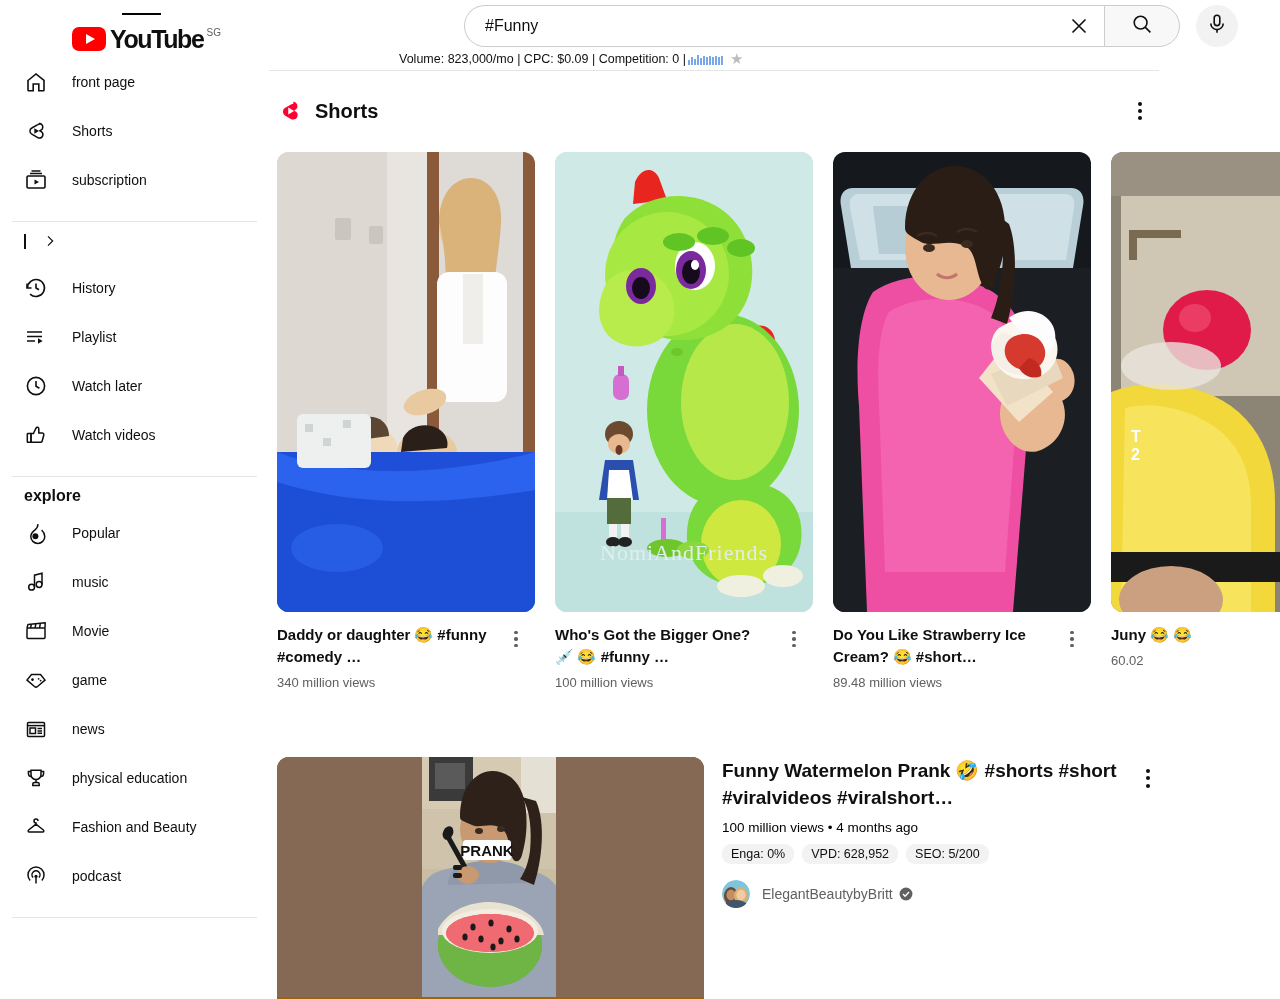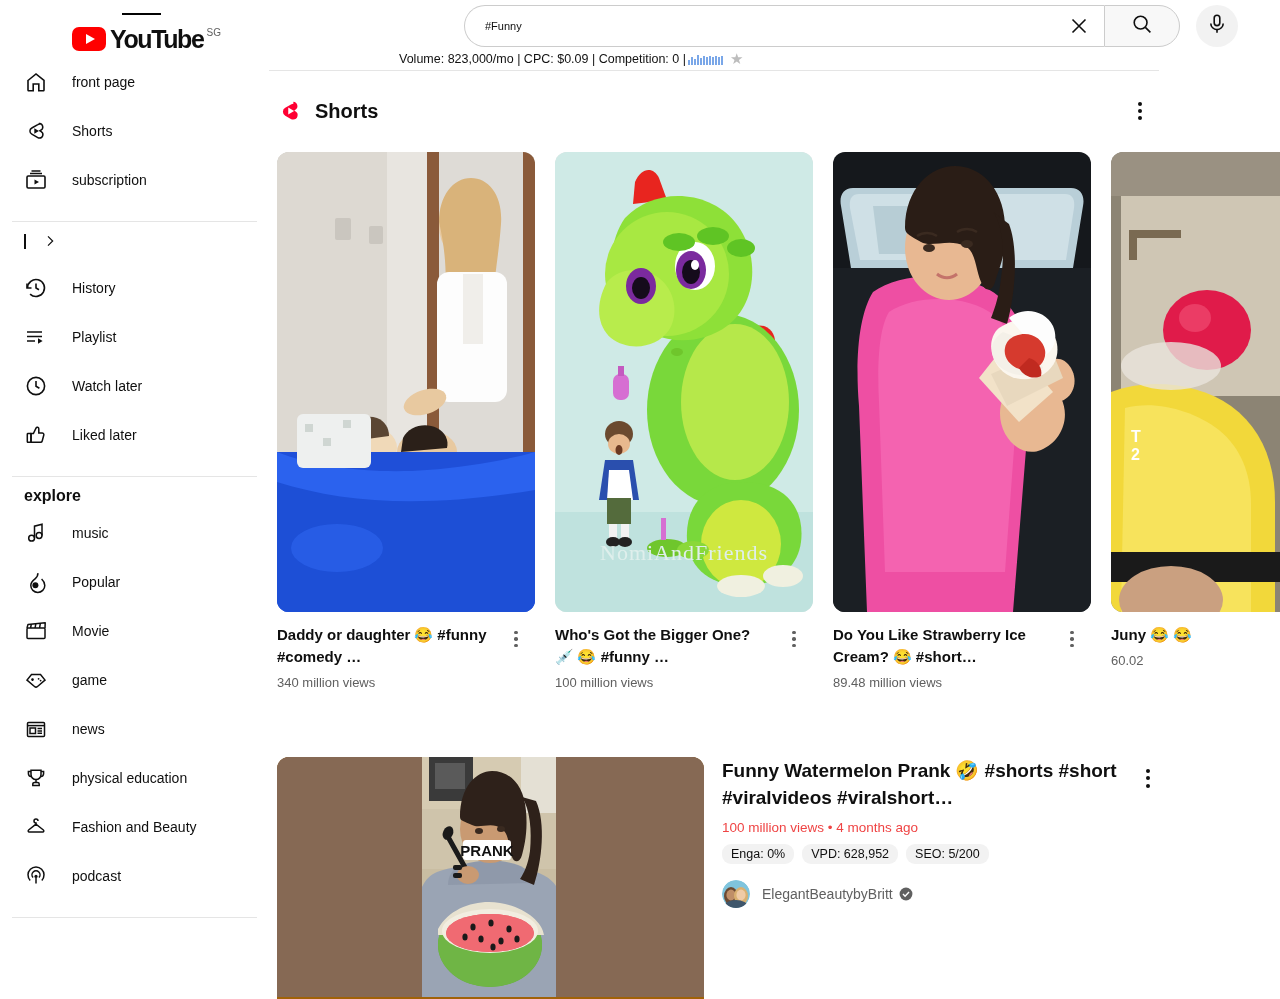--- a/index.html
+++ b/index.html
@@ -54,21 +54,21 @@
 
   
   .topbar { position: relative; height: 52px; display: flex; align-items: center; padding-left: 195px; }
   .search-shell { display: flex; align-items: center; }
   .search-box {
     width: 640px; height: 42px; border: 1px solid #ccc; border-right: none;
     border-radius: 21px 0 0 21px; display: flex; align-items: center;
     padding: 0 8px 0 20px; background: #fff;
   }
   .search-input {
-    flex: 1 1 auto; border: none; outline: none; font-size: 11px;
+    flex: 1 1 auto; border: none; outline: none; font-size: 16px;
     font-family: "Liberation Sans", sans-serif; color: #0f0f0f; background: transparent;
   }
   .clear-btn { width: 34px; height: 34px; display: flex; align-items: center; justify-content: center; cursor: pointer; }
   .clear-btn svg { width: 24px; height: 24px; }
   .search-btn {
     width: 76px; height: 42px; border: 1px solid #ccc; border-left: 1px solid #ccc;
     border-radius: 0 21px 21px 0; background: #f8f8f8;
     display: flex; align-items: center; justify-content: center; cursor: pointer;
   }
   .search-btn svg { width: 24px; height: 24px; }
@@ -129,21 +129,21 @@
   .shorts-badge {
     position: absolute; right: 10px; bottom: 12px; height: 26px; border-radius: 7px;
     background: rgba(40,30,25,.88); color: #fff; display: flex; align-items: center;
     padding: 0 10px 0 7px; gap: 5px; font-size: 13px; font-weight: bold; letter-spacing: .4px;
   }
   .shorts-badge svg { width: 14px; height: 14px; }
   .progress-bar { position: absolute; left: 0; bottom: 0; width: 100%; height: 5px; background: rgba(255,255,255,.35); }
   .progress-fill { height: 100%; background: #ff0066; }
   .video-info { padding-left: 18px; flex: 1 1 auto; position: relative; padding-right: 44px; }
   .video-title { font-size: 19px; font-weight: bold; line-height: 27px; }
-  .video-sub { font-size: 13.5px; color: #ef4444; margin-top: 9px; }
+  .video-sub { font-size: 13.5px; color: #000000; margin-top: 9px; }
   .chips { display: flex; gap: 8px; margin-top: 9px; }
   .chip { background: #f2f2f2; border-radius: 9px; padding: 3px 9px; font-size: 12.5px; color: #0f0f0f; }
   .channel-row { display: flex; align-items: center; margin-top: 16px; }
   .avatar { width: 28px; height: 28px; border-radius: 50%; overflow: hidden; margin-right: 12px; flex:0 0 28px; position: relative; }
   .channel-name { font-size: 14px; color: #606060; }
   .verified { width: 14px; height: 14px; margin-left: 6px; }
   .video-kebab { position: absolute; right: 4px; top: 4px; width: 30px; height: 34px;
     display:flex; flex-direction:column; align-items:center; justify-content:center; gap:3.5px; cursor:pointer; }
   .video-kebab b { width: 4px; height: 4px; border-radius: 50%; background: #0f0f0f; display:block; }
 </style>
@@ -241,47 +241,47 @@
           </span>
           <span class="nav-label">Watch later</span>
         </div>
         <div class="nav-item">
           <span class="nav-ico">
             <svg viewBox="0 0 24 24" fill="none" stroke="#0f0f0f" stroke-width="1.5">
                 <path d="M7 10.5h2.4l2.6-5.4c.7-1.4 2.8-.9 2.8.7V10h3.4c1.1 0 1.9 1 1.6 2l-1.6 6c-.2.8-.9 1.3-1.7 1.3H7z"></path>
                 <rect x="3.3" y="10.5" width="3.7" height="8.8" rx=".7"></rect>
               </svg>
           </span>
-          <span class="nav-label">Liked later</span>
+          <span class="nav-label">Watch videos</span>
         </div>
       </div>
 
       <div class="divider"></div>
 
       <div class="section-head">explore</div>
 
       <div class="nav-group" style="padding-top:2px">
+        <div class="nav-item">
+          <span class="nav-ico">
+            <svg viewBox="0 0 24 24" fill="none" stroke="#0f0f0f" stroke-width="1.5">
+                <path d="M13.8 3.2c.4 3-1 4.2-2.7 5.6-2 1.6-4.3 3.4-4.3 6.6a7 7 0 0 0 14 0c0-3-1.6-4.9-3.2-6.4"></path>
+                <circle cx="11.4" cy="15.2" r="3" fill="#0f0f0f" stroke="none"></circle>
+              </svg>
+          </span>
+          <span class="nav-label">Popular</span>
+        </div>
         <div class="nav-item">
           <span class="nav-ico">
             <svg viewBox="0 0 24 24" fill="none" stroke="#0f0f0f" stroke-width="1.5">
                 <path d="M10.5 17V5.2l7.5-2v11.3"></path>
                 <circle cx="7.6" cy="17.2" r="2.9"></circle>
                 <circle cx="15.1" cy="14.5" r="2.9"></circle>
               </svg>
           </span>
           <span class="nav-label">music</span>
-        </div>
-        <div class="nav-item">
-          <span class="nav-ico">
-            <svg viewBox="0 0 24 24" fill="none" stroke="#0f0f0f" stroke-width="1.5">
-                <path d="M13.8 3.2c.4 3-1 4.2-2.7 5.6-2 1.6-4.3 3.4-4.3 6.6a7 7 0 0 0 14 0c0-3-1.6-4.9-3.2-6.4"></path>
-                <circle cx="11.4" cy="15.2" r="3" fill="#0f0f0f" stroke="none"></circle>
-              </svg>
-          </span>
-          <span class="nav-label">Popular</span>
         </div>
         <div class="nav-item">
           <span class="nav-ico">
             <svg viewBox="0 0 24 24" fill="none" stroke="#0f0f0f" stroke-width="1.5">
                 <rect x="3" y="9" width="18" height="10.5" rx="1"></rect>
                 <path d="M3 9l1-3.6 17.2-1.7L21 9" stroke-linejoin="round"></path>
                 <path d="M7.3 5.1 6.6 9M11.8 4.7 11.1 9M16.3 4.3 15.6 9"></path>
               </svg>
           </span>
           <span class="nav-label">Movie</span>

